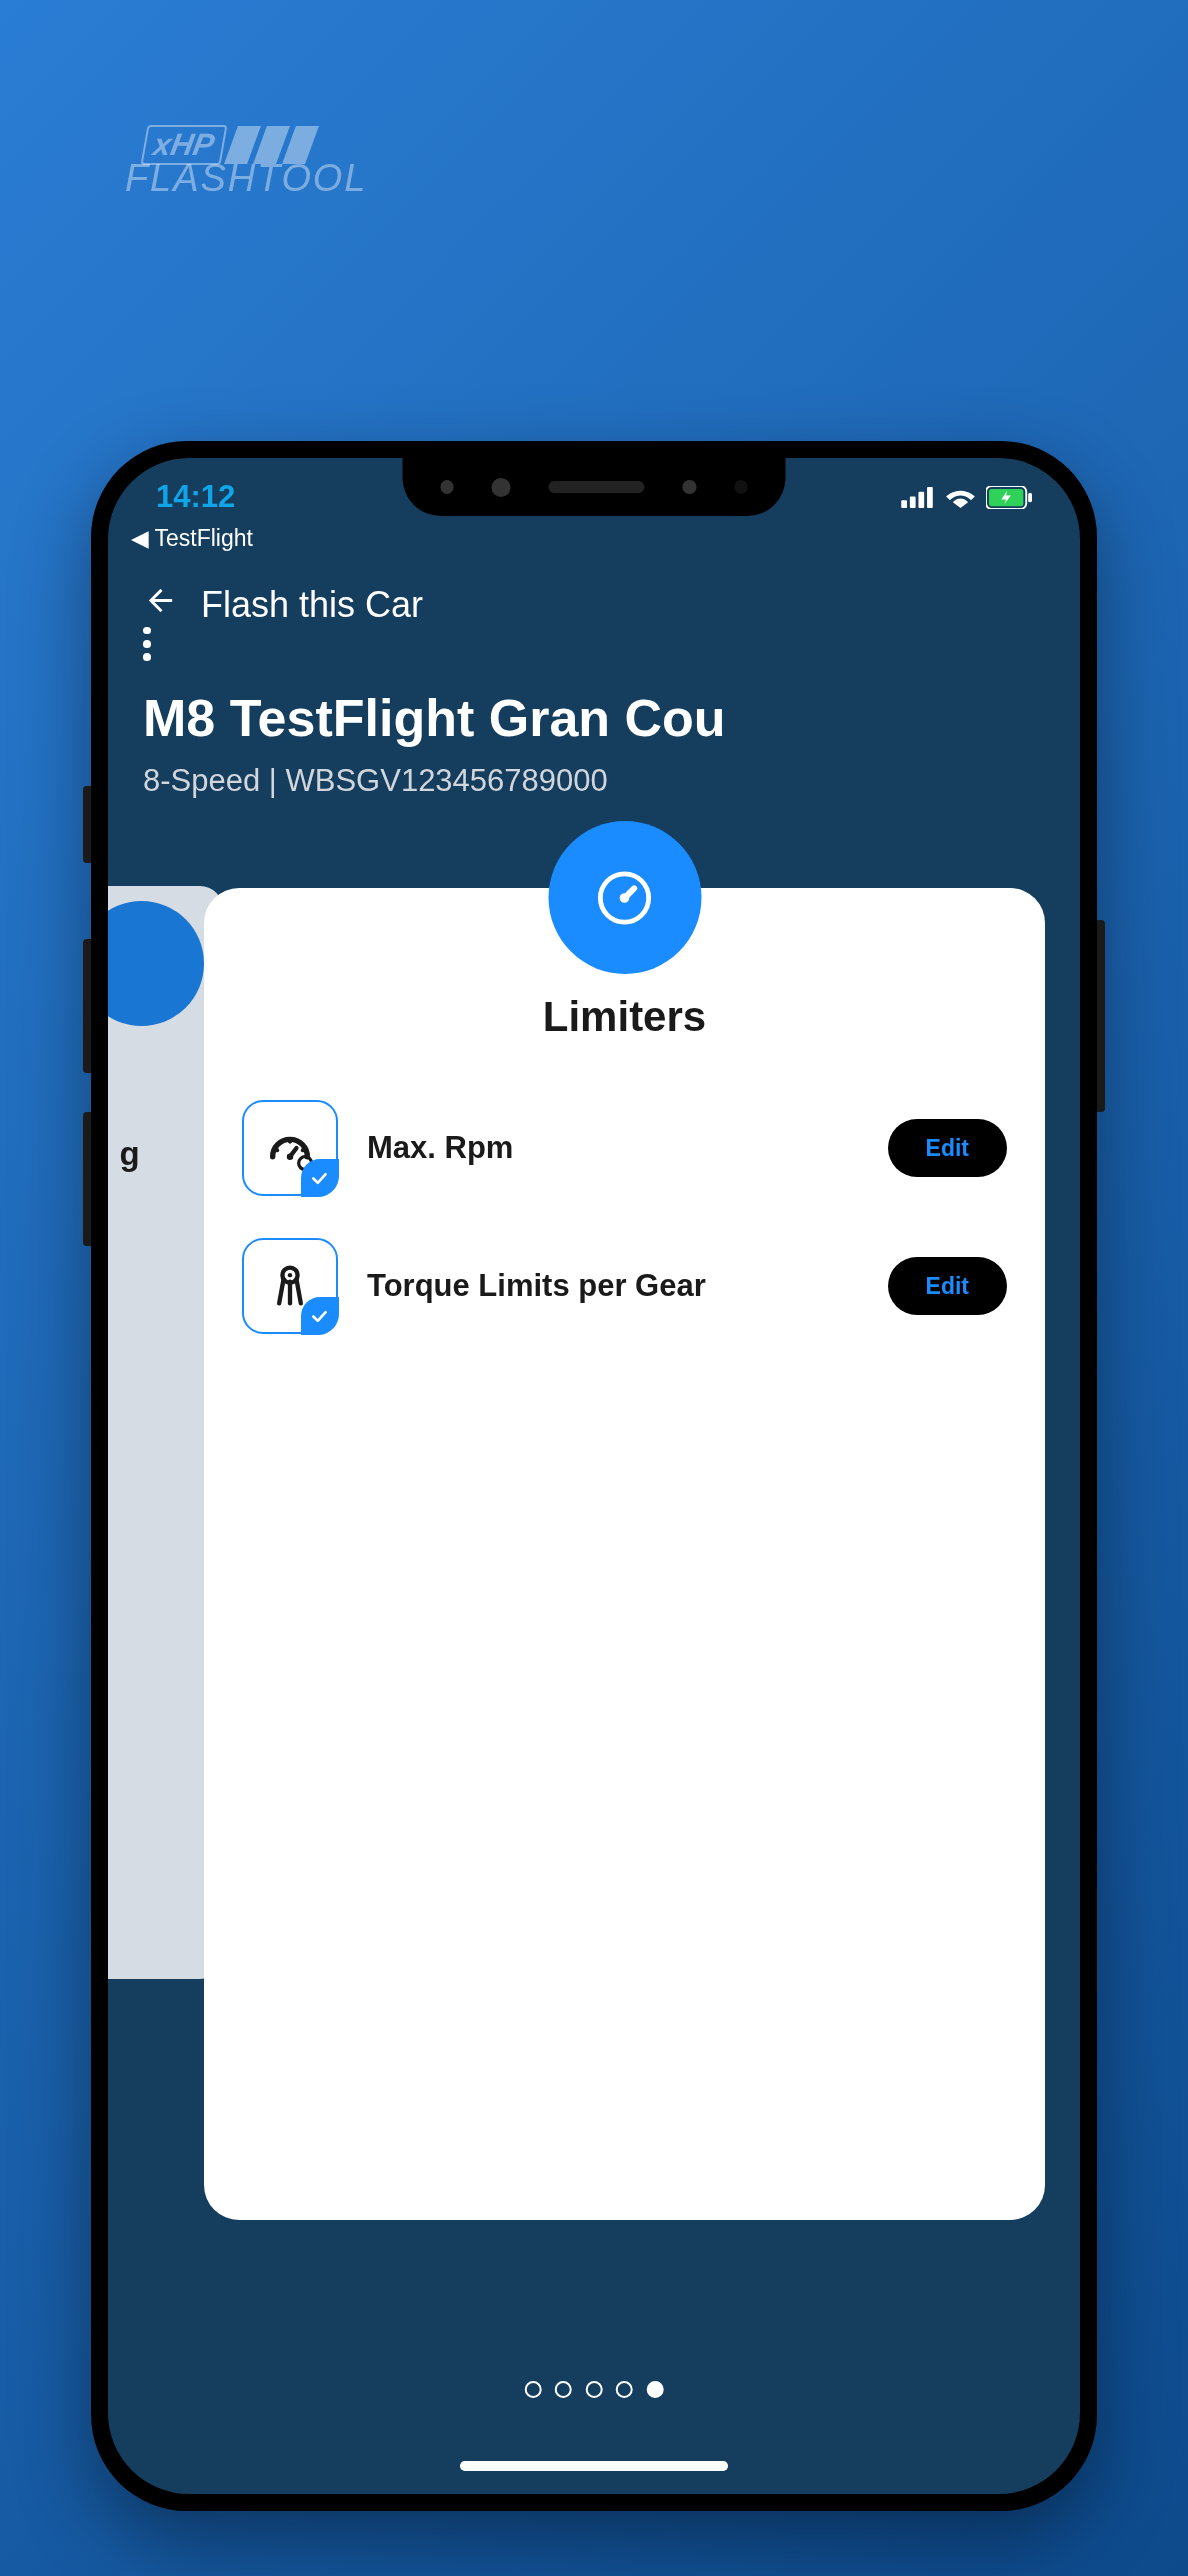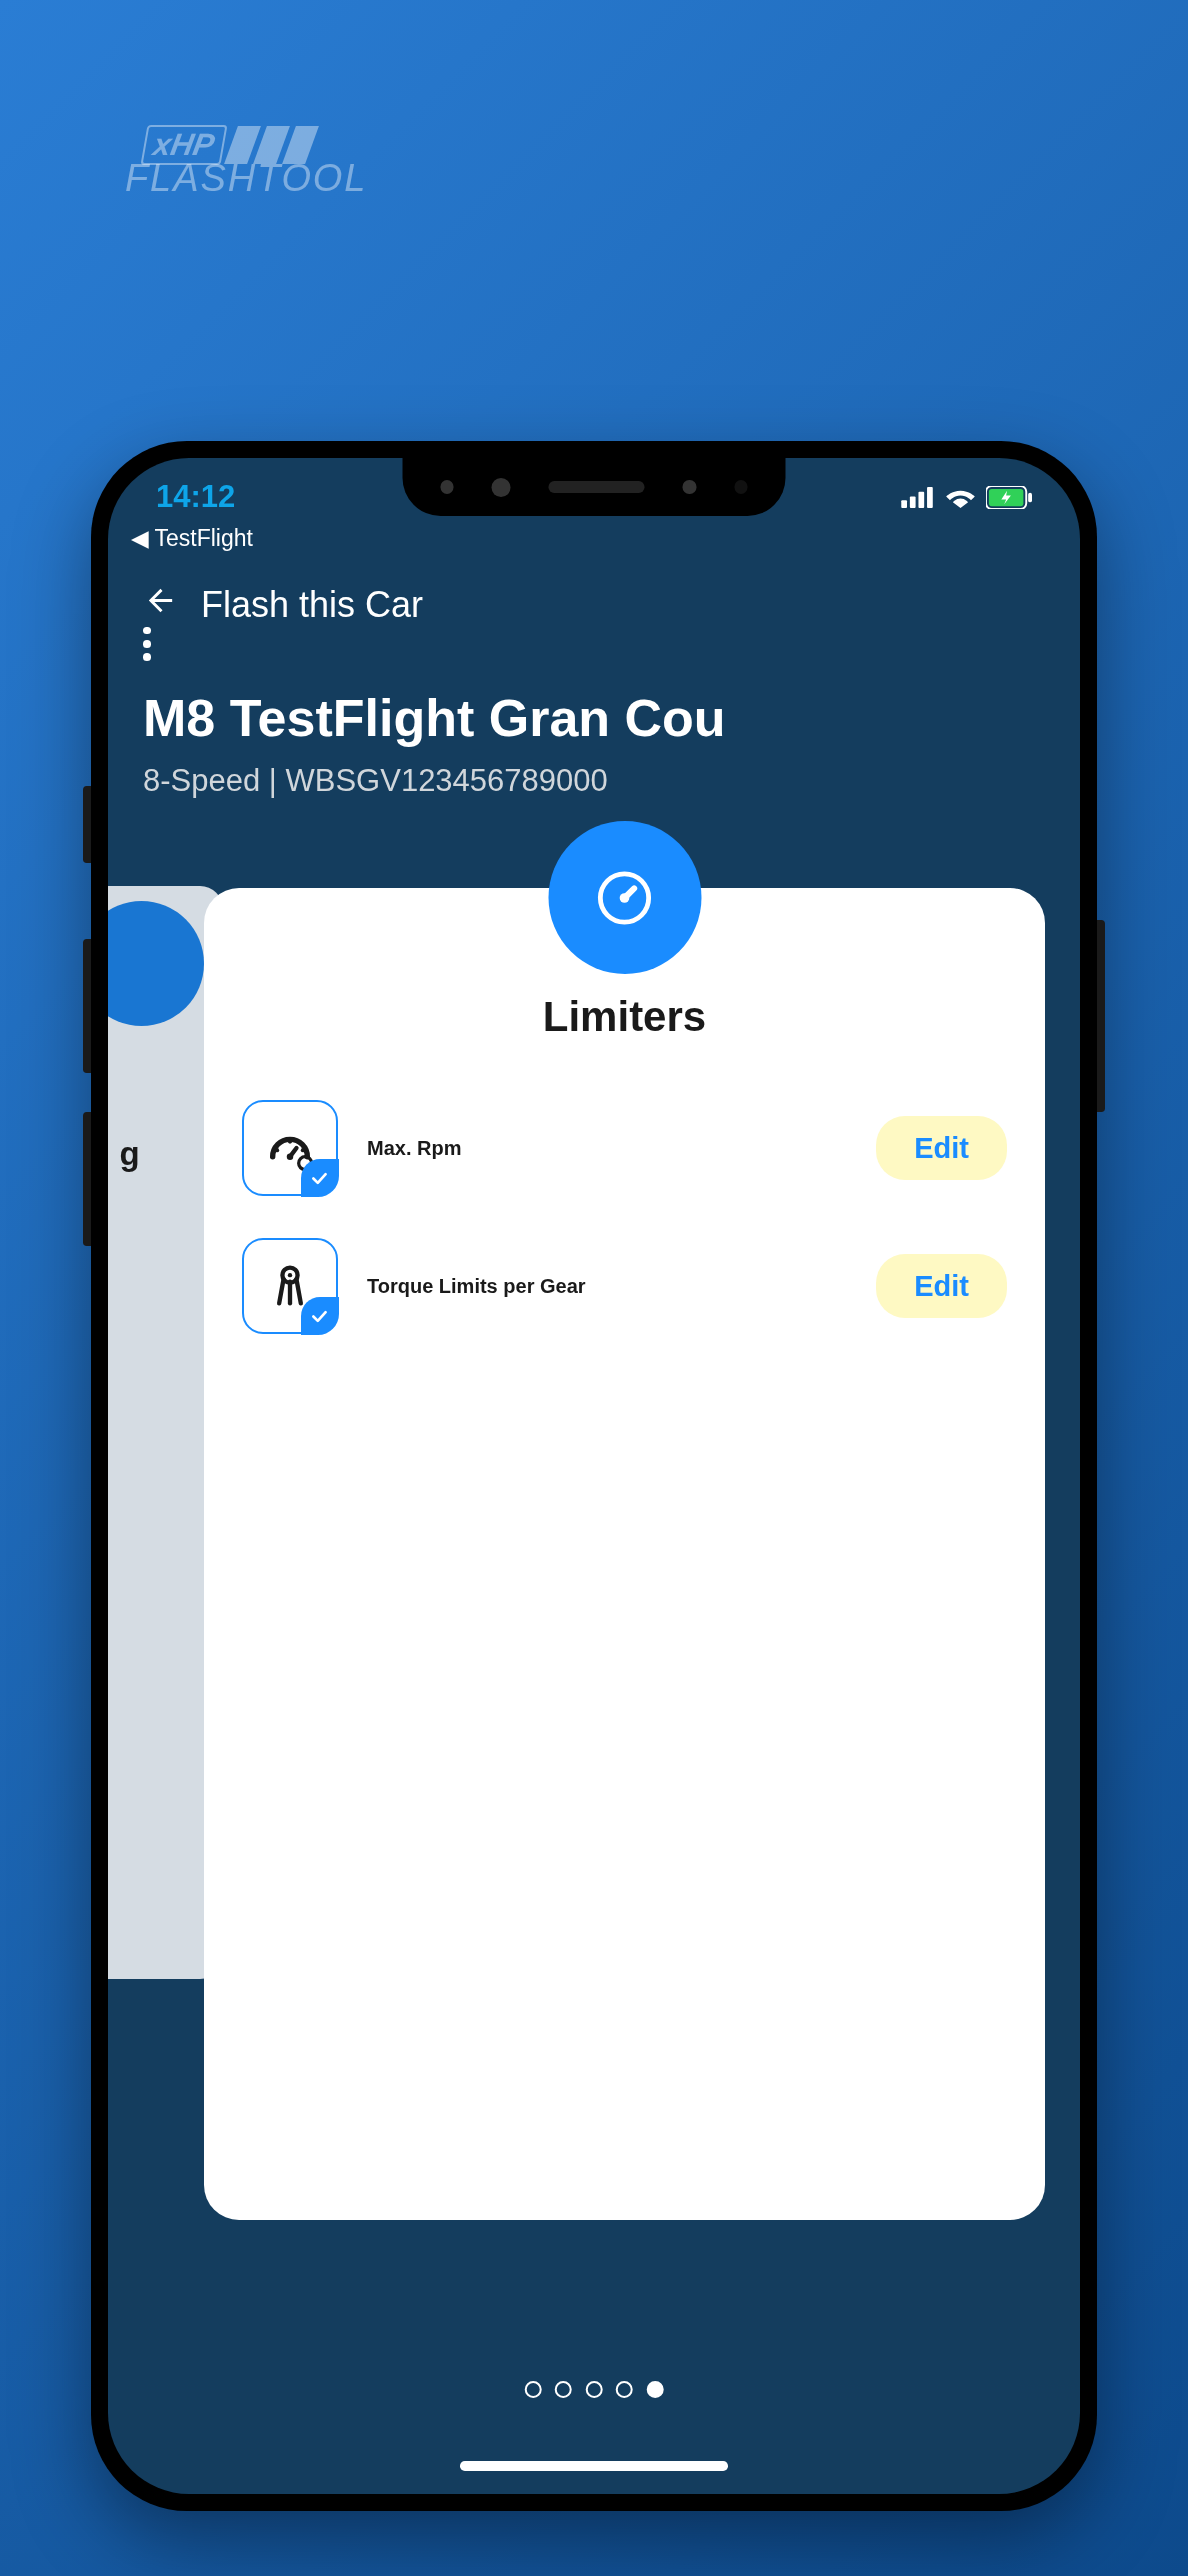--- a/index.html
+++ b/index.html
@@ -196,27 +196,27 @@
       bottom: -2.9px;
       right: -2.9px;
       width: 38px;
       height: 38px;
       background: #1a8cff;
       border-radius: 50% 0 21px 0;
       display: flex;
       align-items: center;
       justify-content: center;
     }
-    .item-label { flex: 1; font-size: 20px; font-weight: 700; color: #1a1a1a; line-height: 1.3; }
+    .item-label { flex: 1; font-size: 31px; font-weight: 700; color: #1a1a1a; line-height: 1.3; }
     .edit-button {
-      background: #fef9c3;
+      background: #000000;
       border: none;
       border-radius: 29px;
       padding: 15.3px 38px;
-      font-size: 29px;
+      font-size: 23px;
       font-weight: 700;
       color: #1a8cff;
       cursor: pointer;
     }
     .page-dots {
       position: absolute;
       bottom: 96px;
       left: 50%;
       transform: translateX(-50%);
       display: flex;

